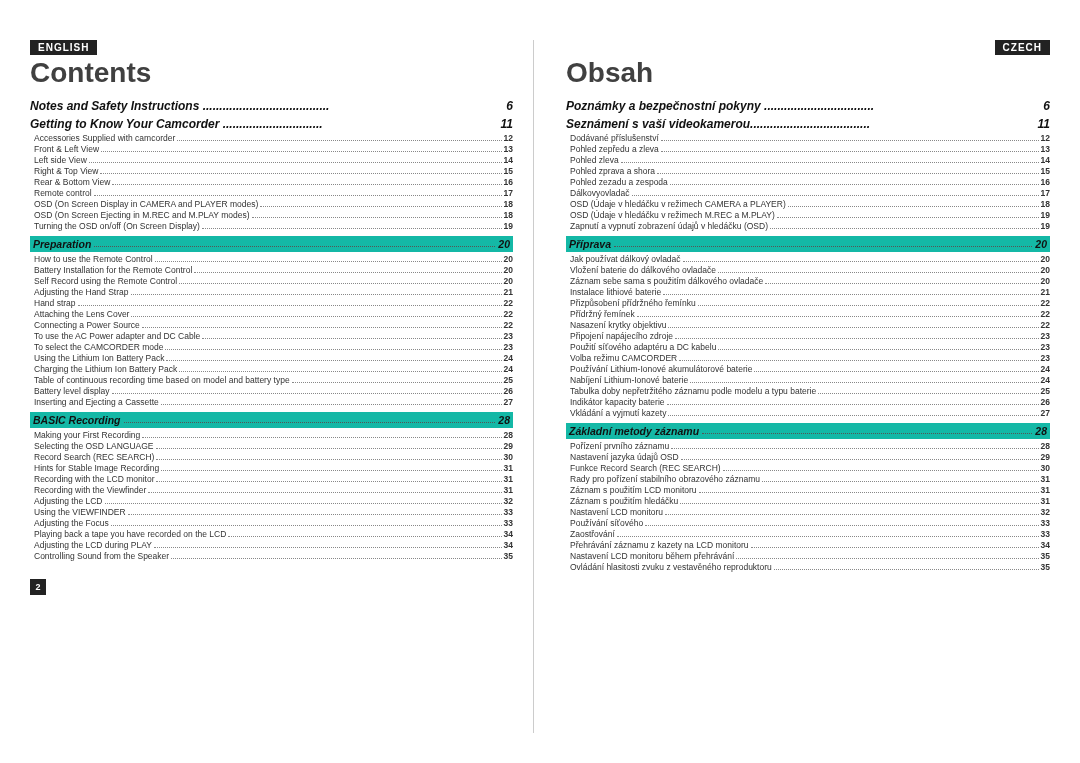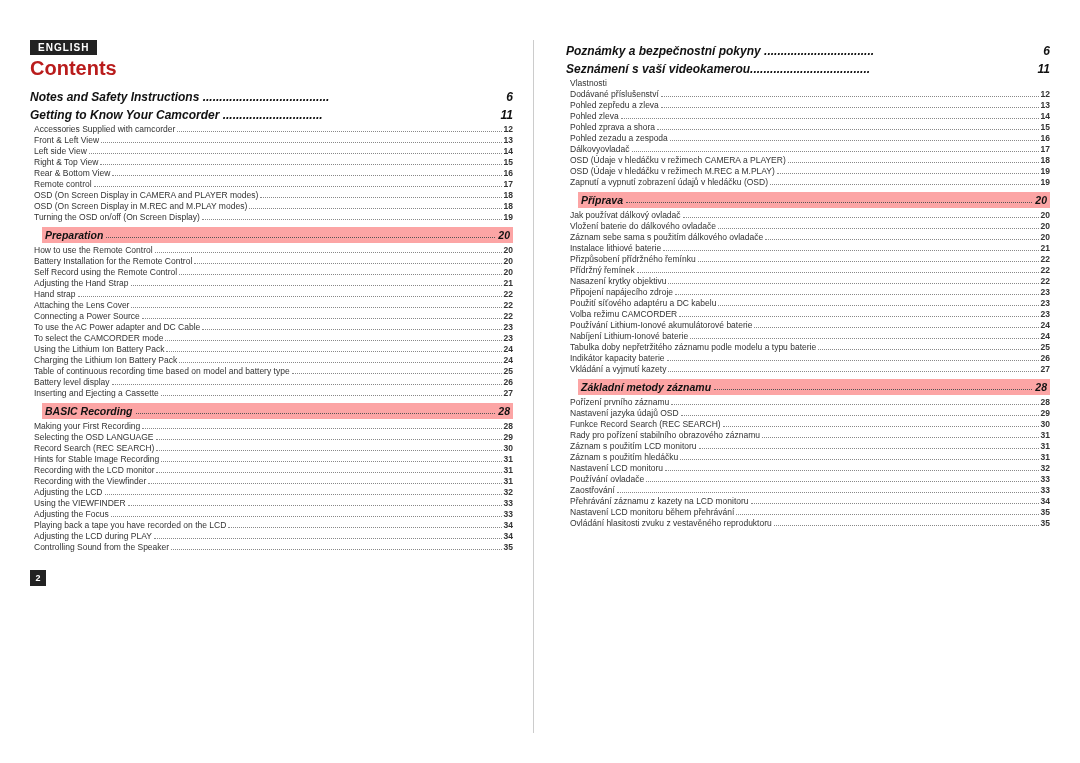--- a/index.html
+++ b/index.html
@@ -33,23 +33,23 @@
       display: inline-block;
       background: #222;
       color: #fff;
       font-size: 10px;
       font-weight: bold;
       padding: 2px 8px;
       margin-bottom: 2px;
       letter-spacing: 1px;
     }
     .section-title {
-      font-size: 20px;
+      font-size: 28px;
       font-weight: bold;
-      color: #b91c1c;
+      color: #404040;
       margin-bottom: 6px;
       font-family: Arial, sans-serif;
     }
     .toc-main-entry {
       font-style: italic;
       font-weight: bold;
       font-size: 12px;
       color: #111;
       display: flex;
       justify-content: space-between;
@@ -68,25 +68,25 @@
       flex: 1;
       border-bottom: 1px dotted #888;
       margin: 0 2px;
       height: 8px;
     }
     .toc-section-header {
       font-weight: bold;
       font-style: italic;
       font-size: 10.5px;
       color: #111;
-      background: #fca5a5;
+      background: #14b8a6;
       display: flex;
       justify-content: space-between;
       padding: 2px 3px;
-      margin: 5px 0 2px 12px;
+      margin: 5px 0 2px 0;
     }
     .toc-section-header .dots {
       flex: 1;
       border-bottom: 1px dotted #555;
       margin: 0 3px;
       height: 9px;
     }
     .page-num-badge {
       display: inline-flex;
       align-items: center;
@@ -162,21 +162,21 @@
           <span class="entry-label">Remote control</span>
           <span class="dots"></span>
           <span class="entry-page">17</span>
         </div>
         <div class="toc-sub-entry">
           <span class="entry-label">OSD (On Screen Display in CAMERA and PLAYER modes)</span>
           <span class="dots"></span>
           <span class="entry-page">18</span>
         </div>
         <div class="toc-sub-entry">
-          <span class="entry-label">OSD (On Screen Display in M.REC and M.PLAY modes)</span>
+          <span class="entry-label">OSD (On Screen Ejecting in M.REC and M.PLAY modes)</span>
           <span class="dots"></span>
           <span class="entry-page">18</span>
         </div>
         <div class="toc-sub-entry">
           <span class="entry-label">Turning the OSD on/off (On Screen Display)</span>
           <span class="dots"></span>
           <span class="entry-page">19</span>
         </div>
       </div>
 
@@ -327,38 +327,38 @@
       </div>
 
     <div style="margin-top:10px;">
       <div class="page-num-badge">2</div>
     </div>
   </div>
 
   <div class="right-col">
     <div class="top-row">
       <div class="lang-title-block">
+        <div style="display:flex; justify-content:flex-end;">
+          <div class="lang-badge">CZECH</div>
+        </div>
+        <div class="section-title">Obsah</div>
       </div>
     </div>
 
     <div class="toc-main-entry">
       <span class="entry-label">Poznámky a bezpečnostní pokyny .................................</span>
       <span class="entry-page">6</span>
     </div>
 
     <div class="toc-main-entry">
       <span class="entry-label">Seznámení s vaší videokamerou....................................</span>
       <span class="entry-page">11</span>
     </div>
 
     <div id="right-know-subs">
-        <div class="toc-sub-entry">
-          <span class="entry-label">Vlastnosti</span>
-          <span class="entry-page"></span>
-        </div>
         <div class="toc-sub-entry">
           <span class="entry-label">Dodávané příslušenství</span>
           <span class="dots"></span>
           <span class="entry-page">12</span>
         </div>
         <div class="toc-sub-entry">
           <span class="entry-label">Pohled zepředu a zleva</span>
           <span class="dots"></span>
           <span class="entry-page">13</span>
         </div>
@@ -517,21 +517,21 @@
           <span class="entry-label">Záznam s použitím hledáčku</span>
           <span class="dots"></span>
           <span class="entry-page">31</span>
         </div>
         <div class="toc-sub-entry">
           <span class="entry-label">Nastavení LCD monitoru</span>
           <span class="dots"></span>
           <span class="entry-page">32</span>
         </div>
         <div class="toc-sub-entry">
-          <span class="entry-label">Používání ovladače</span>
+          <span class="entry-label">Používání síťového</span>
           <span class="dots"></span>
           <span class="entry-page">33</span>
         </div>
         <div class="toc-sub-entry">
           <span class="entry-label">Zaostřování</span>
           <span class="dots"></span>
           <span class="entry-page">33</span>
         </div>
         <div class="toc-sub-entry">
           <span class="entry-label">Přehrávání záznamu z kazety na LCD monitoru</span>

